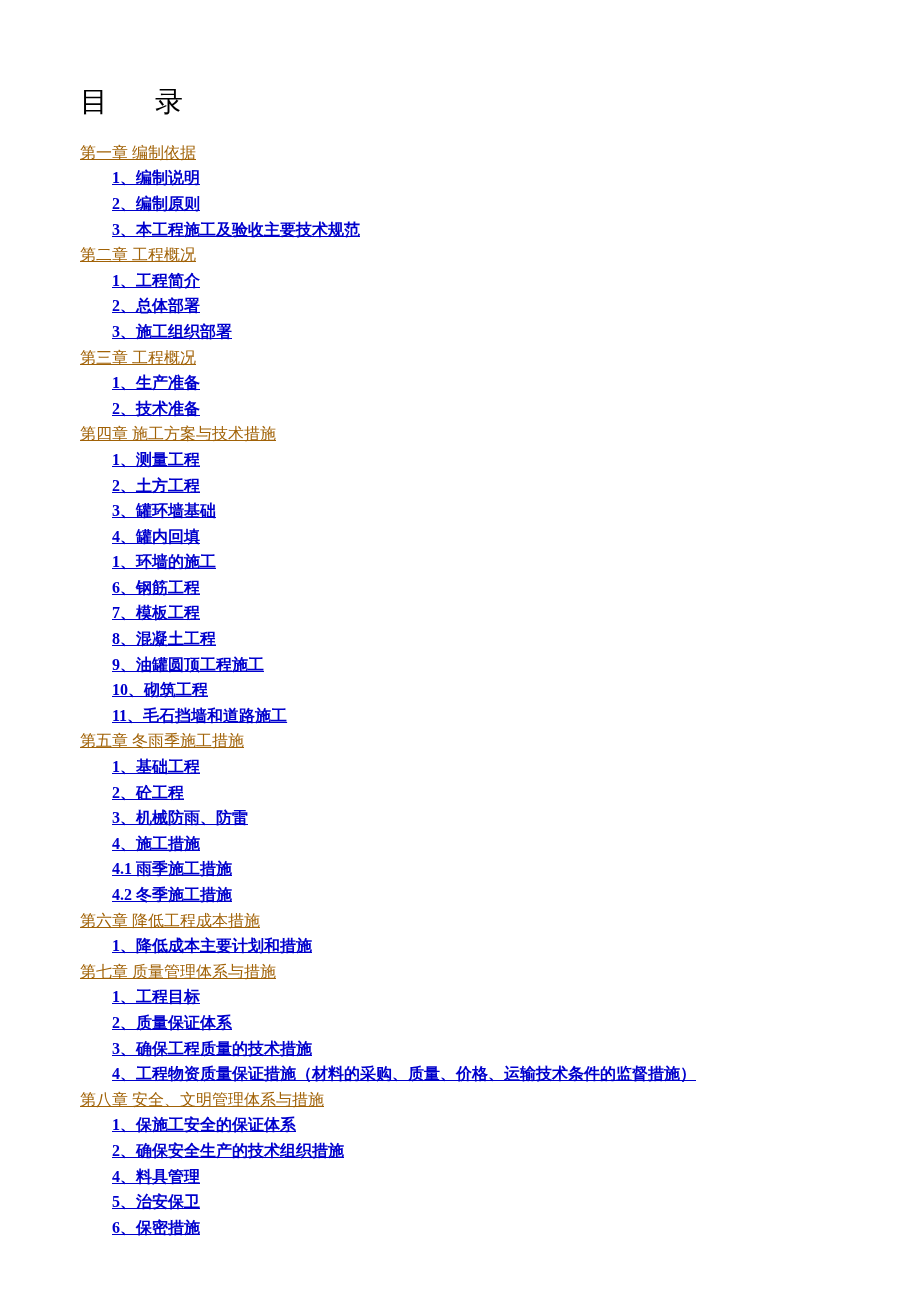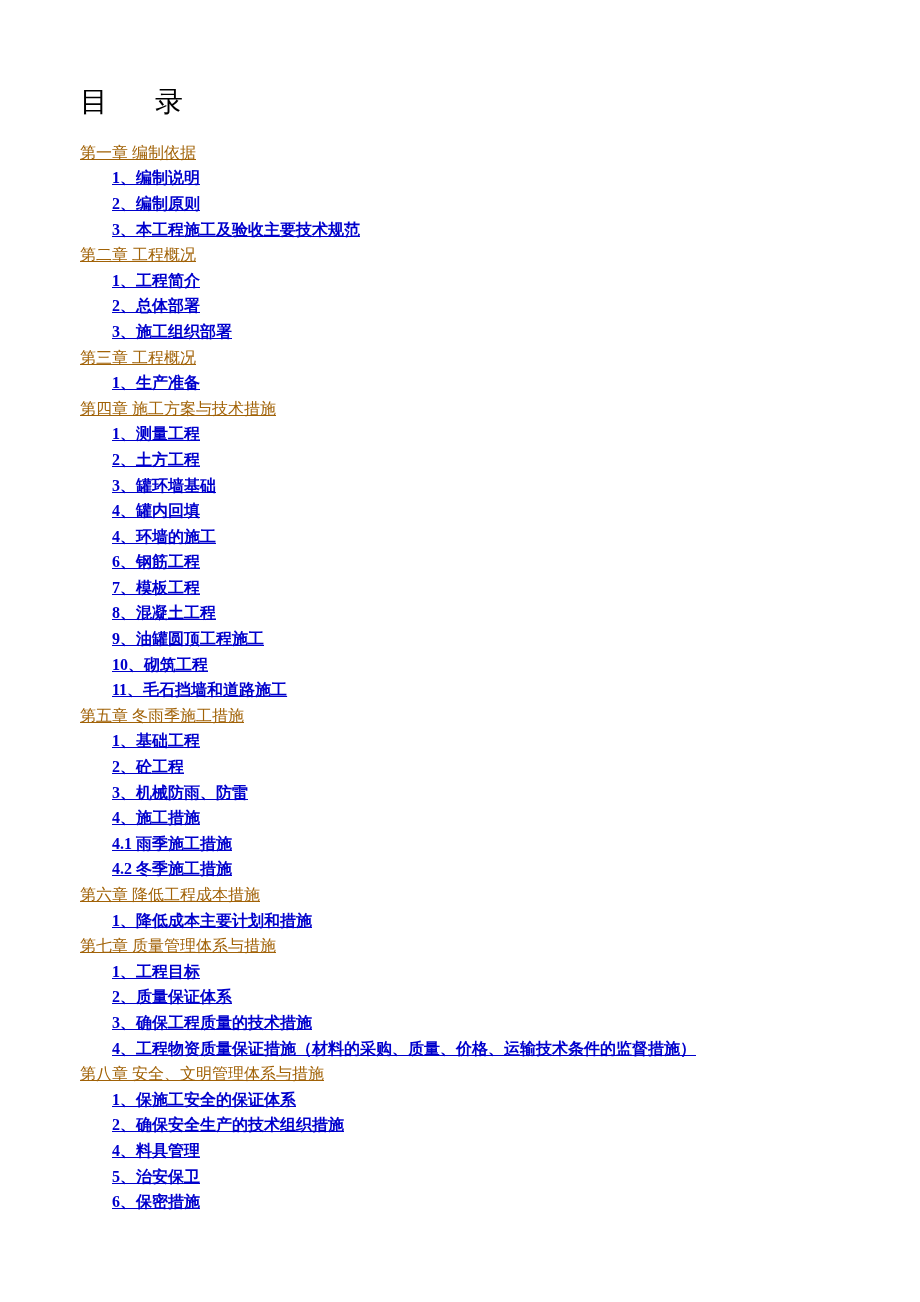--- a/index.html
+++ b/index.html
@@ -42,26 +42,27 @@
     <a class="chapter" href="#">第一章  编制依据</a>
     <a class="section" href="#">1、编制说明</a>
     <a class="section" href="#">2、编制原则</a>
     <a class="section" href="#">3、本工程施工及验收主要技术规范</a>
     <a class="chapter" href="#">第二章  工程概况</a>
     <a class="section" href="#">1、工程简介</a>
     <a class="section" href="#">2、总体部署</a>
     <a class="section" href="#">3、施工组织部署</a>
     <a class="chapter" href="#">第三章  工程概况</a>
     <a class="section" href="#">1、生产准备</a>
+    <a class="section" href="#">2、技术准备</a>
     <a class="chapter" href="#">第四章  施工方案与技术措施</a>
     <a class="section" href="#">1、测量工程</a>
     <a class="section" href="#">2、土方工程</a>
     <a class="section" href="#">3、罐环墙基础</a>
     <a class="section" href="#">4、罐内回填</a>
-    <a class="section" href="#">4、环墙的施工</a>
+    <a class="section" href="#">1、环墙的施工</a>
     <a class="section" href="#">6、钢筋工程</a>
     <a class="section" href="#">7、模板工程</a>
     <a class="section" href="#">8、混凝土工程</a>
     <a class="section" href="#">9、油罐圆顶工程施工</a>
     <a class="section" href="#">10、砌筑工程</a>
     <a class="section" href="#">11、毛石挡墙和道路施工</a>
     <a class="chapter" href="#">第五章  冬雨季施工措施</a>
     <a class="section" href="#">1、基础工程</a>
     <a class="section" href="#">2、砼工程</a>
     <a class="section" href="#">3、机械防雨、防雷</a>

